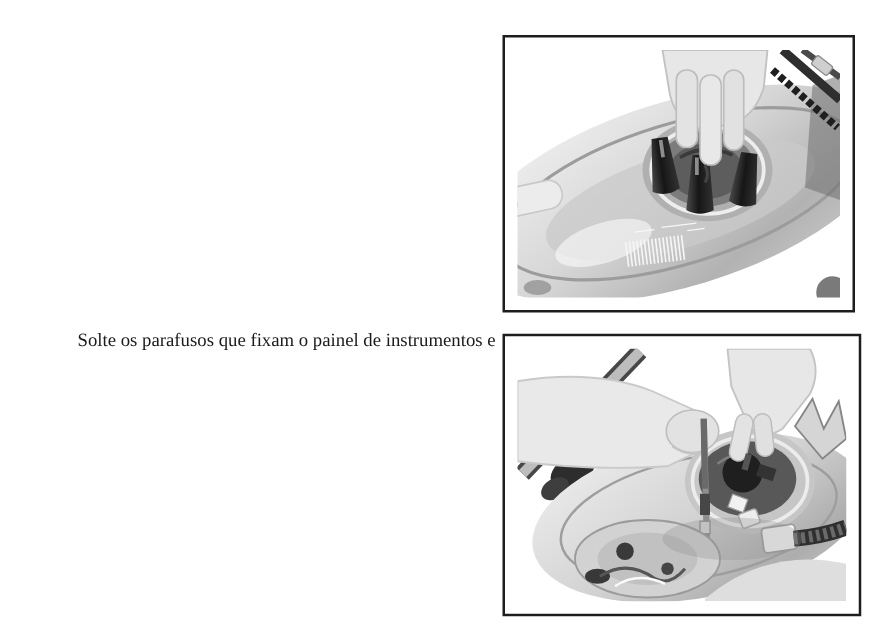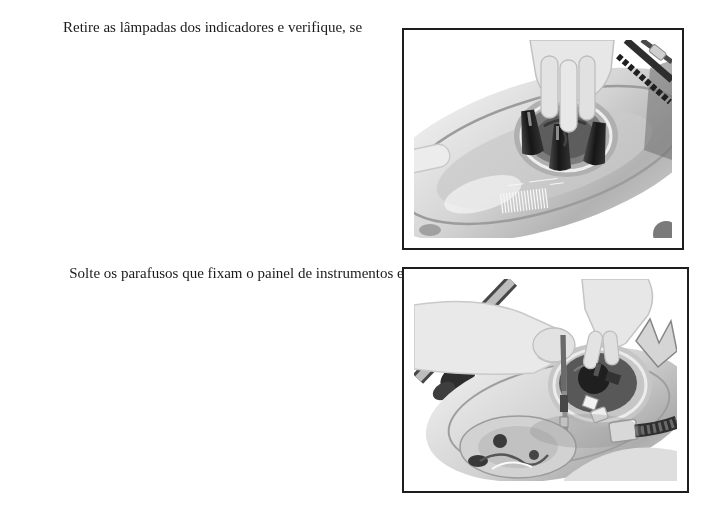--- a/index.html
+++ b/index.html
@@ -7,34 +7,33 @@
     width:713px;height:507px;position:relative;background:#ffffff;
     font-family:"Liberation Serif","DejaVu Serif",serif;
     overflow:hidden;
   }
   .paragraph{
     position:absolute;color:#1a1a1a;font-size:15px;line-height:21px;
   }
   .pline{white-space:pre;}
   .pline.first{padding-left:55px;}
   #para1{left:8px;top:17px;width:396px;}
-  #para2{left:7px;top:263px;width:404px;text-align:center;}
+  #para2{left:7px;top:263px;width:404px;}
   .photo-frame{
     position:absolute;box-sizing:border-box;
     border:2px solid #1d1d1d;background:#ffffff;padding:10px;
   }
   #photo1{left:402px;top:28px;width:282px;height:222px;}
   #photo2{left:402px;top:267px;width:287px;height:226px;}
   .photo-frame svg{display:block;width:100%;height:100%;}
 </style>
 </head>
 <body>
 
 <div class="paragraph" id="para1">
-  <div class="pline first">Retire as lâmpadas dos indicadores e verifique, se</div>
 </div>
 
 <div class="paragraph" id="para2">
   <div class="pline first">Solte os parafusos que fixam o painel de instrumentos e</div>
 </div>
 
 <div class="photo-frame" id="photo1">
   <svg viewBox="0 0 258 198" preserveAspectRatio="none" role="img" aria-label="Hand pulling black indicator lamp sockets out of a chrome handlebar cover recess">
     <defs>
       <linearGradient id="chromeA" x1="0" y1="0" x2="1" y2="1">

